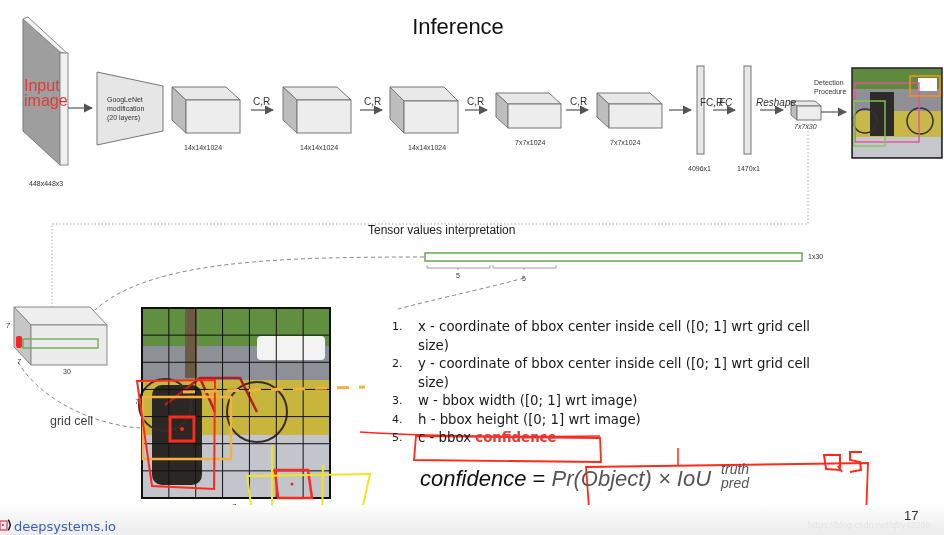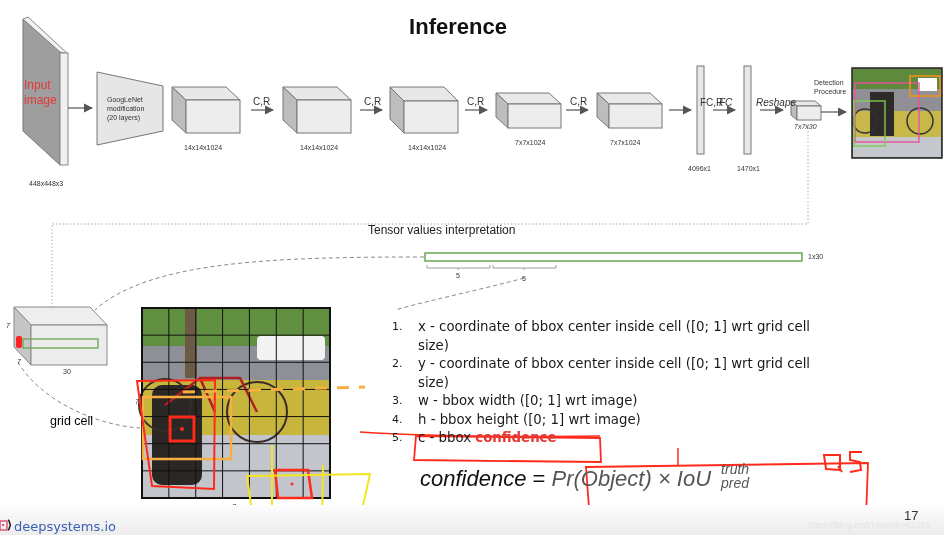--- a/index.html
+++ b/index.html
@@ -1,22 +1,22 @@
 <!DOCTYPE html>
 <html><head>
 <meta charset="utf-8">
 <style>
   html,body{margin:0;padding:0;}
   body{width:944px;height:535px;position:relative;overflow:hidden;background:#ffffff;font-family:"Liberation Sans",sans-serif;}
   .abs{position:absolute;}
-  .title{left:0;width:944px;top:14px;text-align:center;font-size:22px;color:#111;font-weight:bold;}
+  .title{left:0;width:944px;top:14px;text-align:center;font-size:22px;color:#111;}
   .title span{position:relative;left:-14px;}
   .lbl{font-size:7px;color:#333;white-space:nowrap;}
   .op{font-size:10px;color:#333;white-space:nowrap;}
-  .input-text{font-size:12px;color:#e53935;line-height:15px;}
+  .input-text{font-size:16px;color:#e53935;line-height:15px;}
   .gnet{font-size:7px;color:#333;line-height:9px;}
   .tensor-title{font-size:12px;color:#222;}
   .list{left:392px;top:318px;width:500px;font-family:"DejaVu Sans",sans-serif;font-size:13.3px;color:#1a1a1a;line-height:18.5px;}
   .list .row{display:flex;}
   .list .num{width:26px;font-size:11px;flex:none;}
   .list .hl{color:#e53935;font-weight:bold;}
   .formula{left:420px;top:466px;font-family:Liberation Sans, sans-serif;font-style:italic;font-size:22px;color:#111;white-space:nowrap;}
   .formula .rhs{color:#555;}
   .formula .supsub{display:inline-block;vertical-align:middle;line-height:14px;font-size:14px;color:#555;margin-left:10px;position:relative;top:-4px;}
   .footer-bar{left:0;top:505px;width:944px;height:30px;background:linear-gradient(#fdfdfd,#ececec);}
@@ -219,21 +219,21 @@
 </div>
 
 <div class="abs tensor-title" style="left:368px;top:207px;margin-top:16px;">Tensor values interpretation</div>
 <div class="abs lbl" style="left:808px;top:253px;">1x30</div>
 <div class="abs lbl" style="left:456px;top:272px;">5</div>
 <div class="abs lbl" style="left:522px;top:275px;">5</div>
 
 <div class="abs lbl" style="left:6px;top:322px;font-style:italic;">7</div>
 <div class="abs lbl" style="left:17px;top:358px;font-style:italic;">7</div>
 <div class="abs lbl" style="left:63px;top:368px;">30</div>
-<div class="abs" style="left:50px;top:414px;font-size:12.5px;color:#000000;">grid cell</div>
+<div class="abs" style="left:50px;top:414px;font-size:12.5px;color:#404040;">grid cell</div>
 <div class="abs lbl" style="left:135px;top:398px;font-style:italic;">7</div>
 <div class="abs lbl" style="left:232px;top:503px;font-style:italic;">7</div>
 
 <div class="abs list">
   <div class="row">
     <span class="num">1.</span>
     <span><span>x - coordinate of bbox center inside cell ([0; 1] wrt grid cell</span><br><span>size)</span></span>
   </div>
   <div class="row">
     <span class="num">2.</span>

